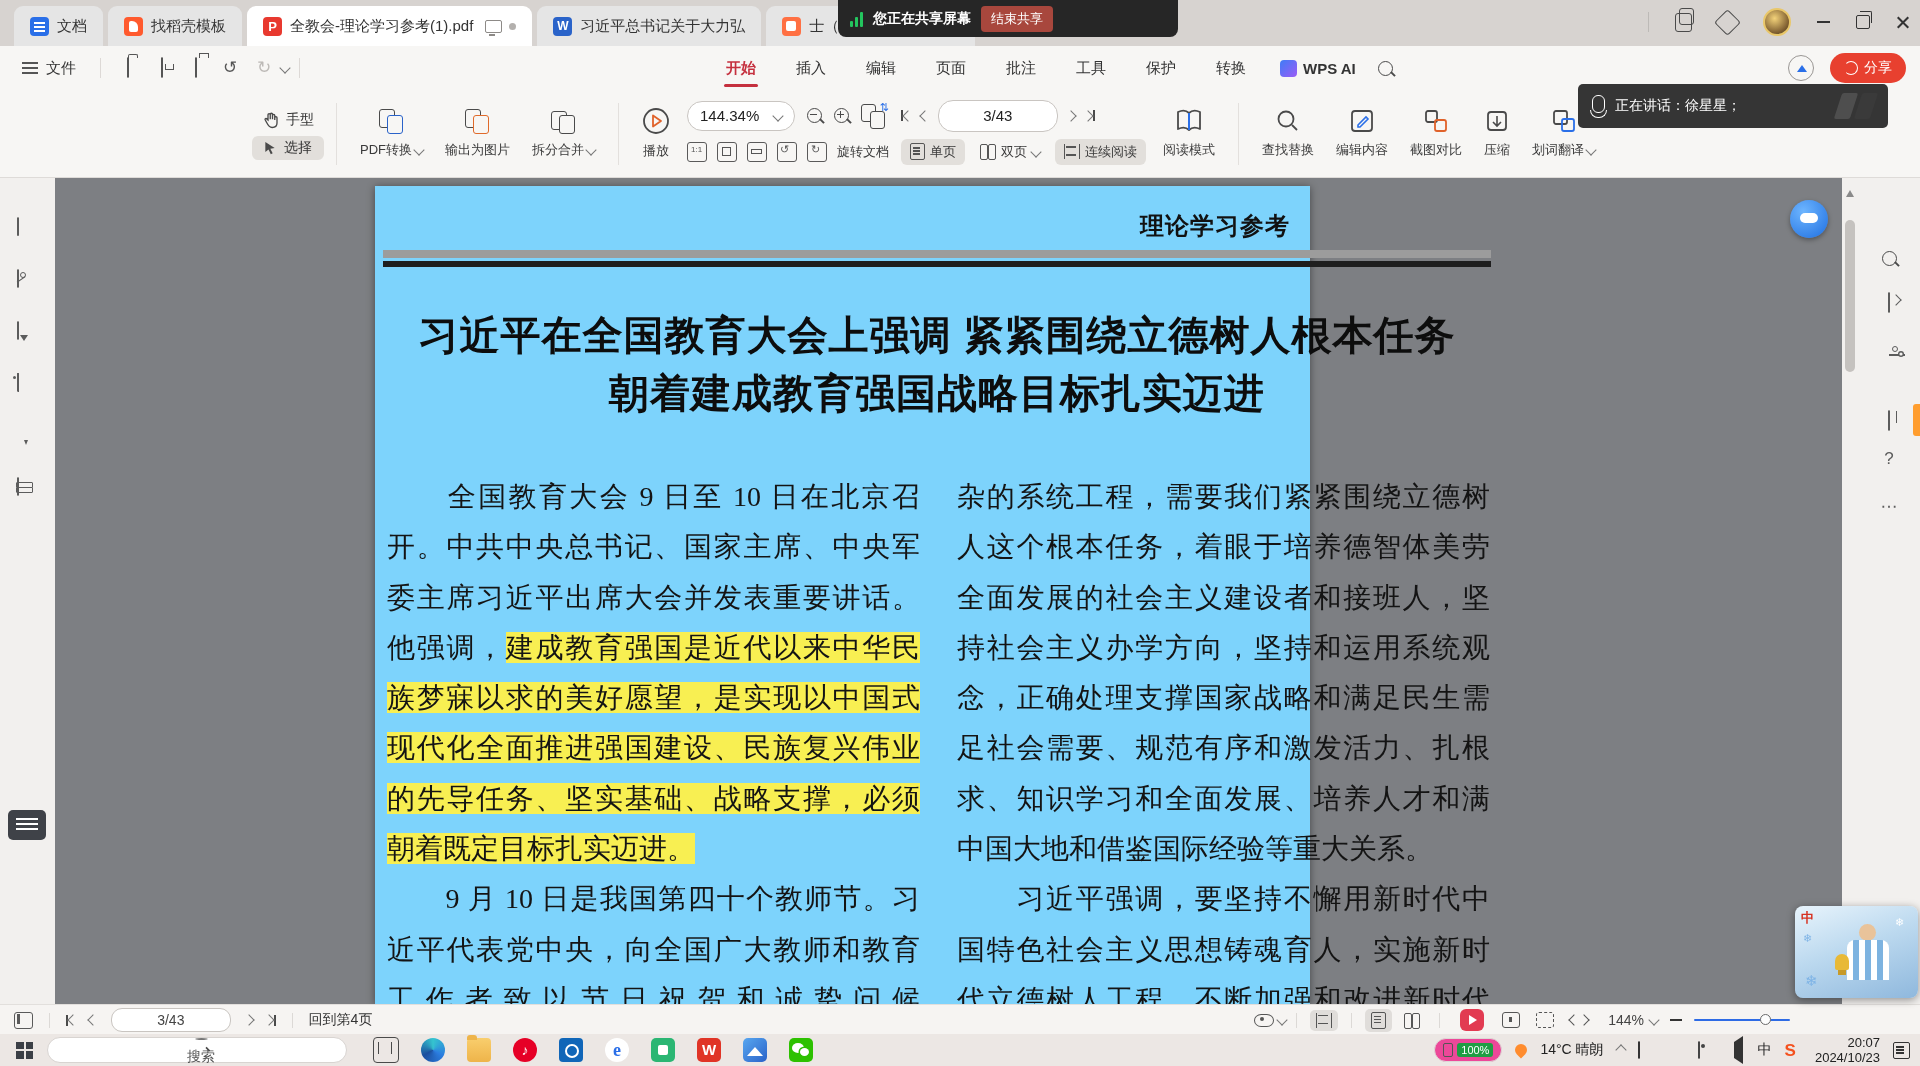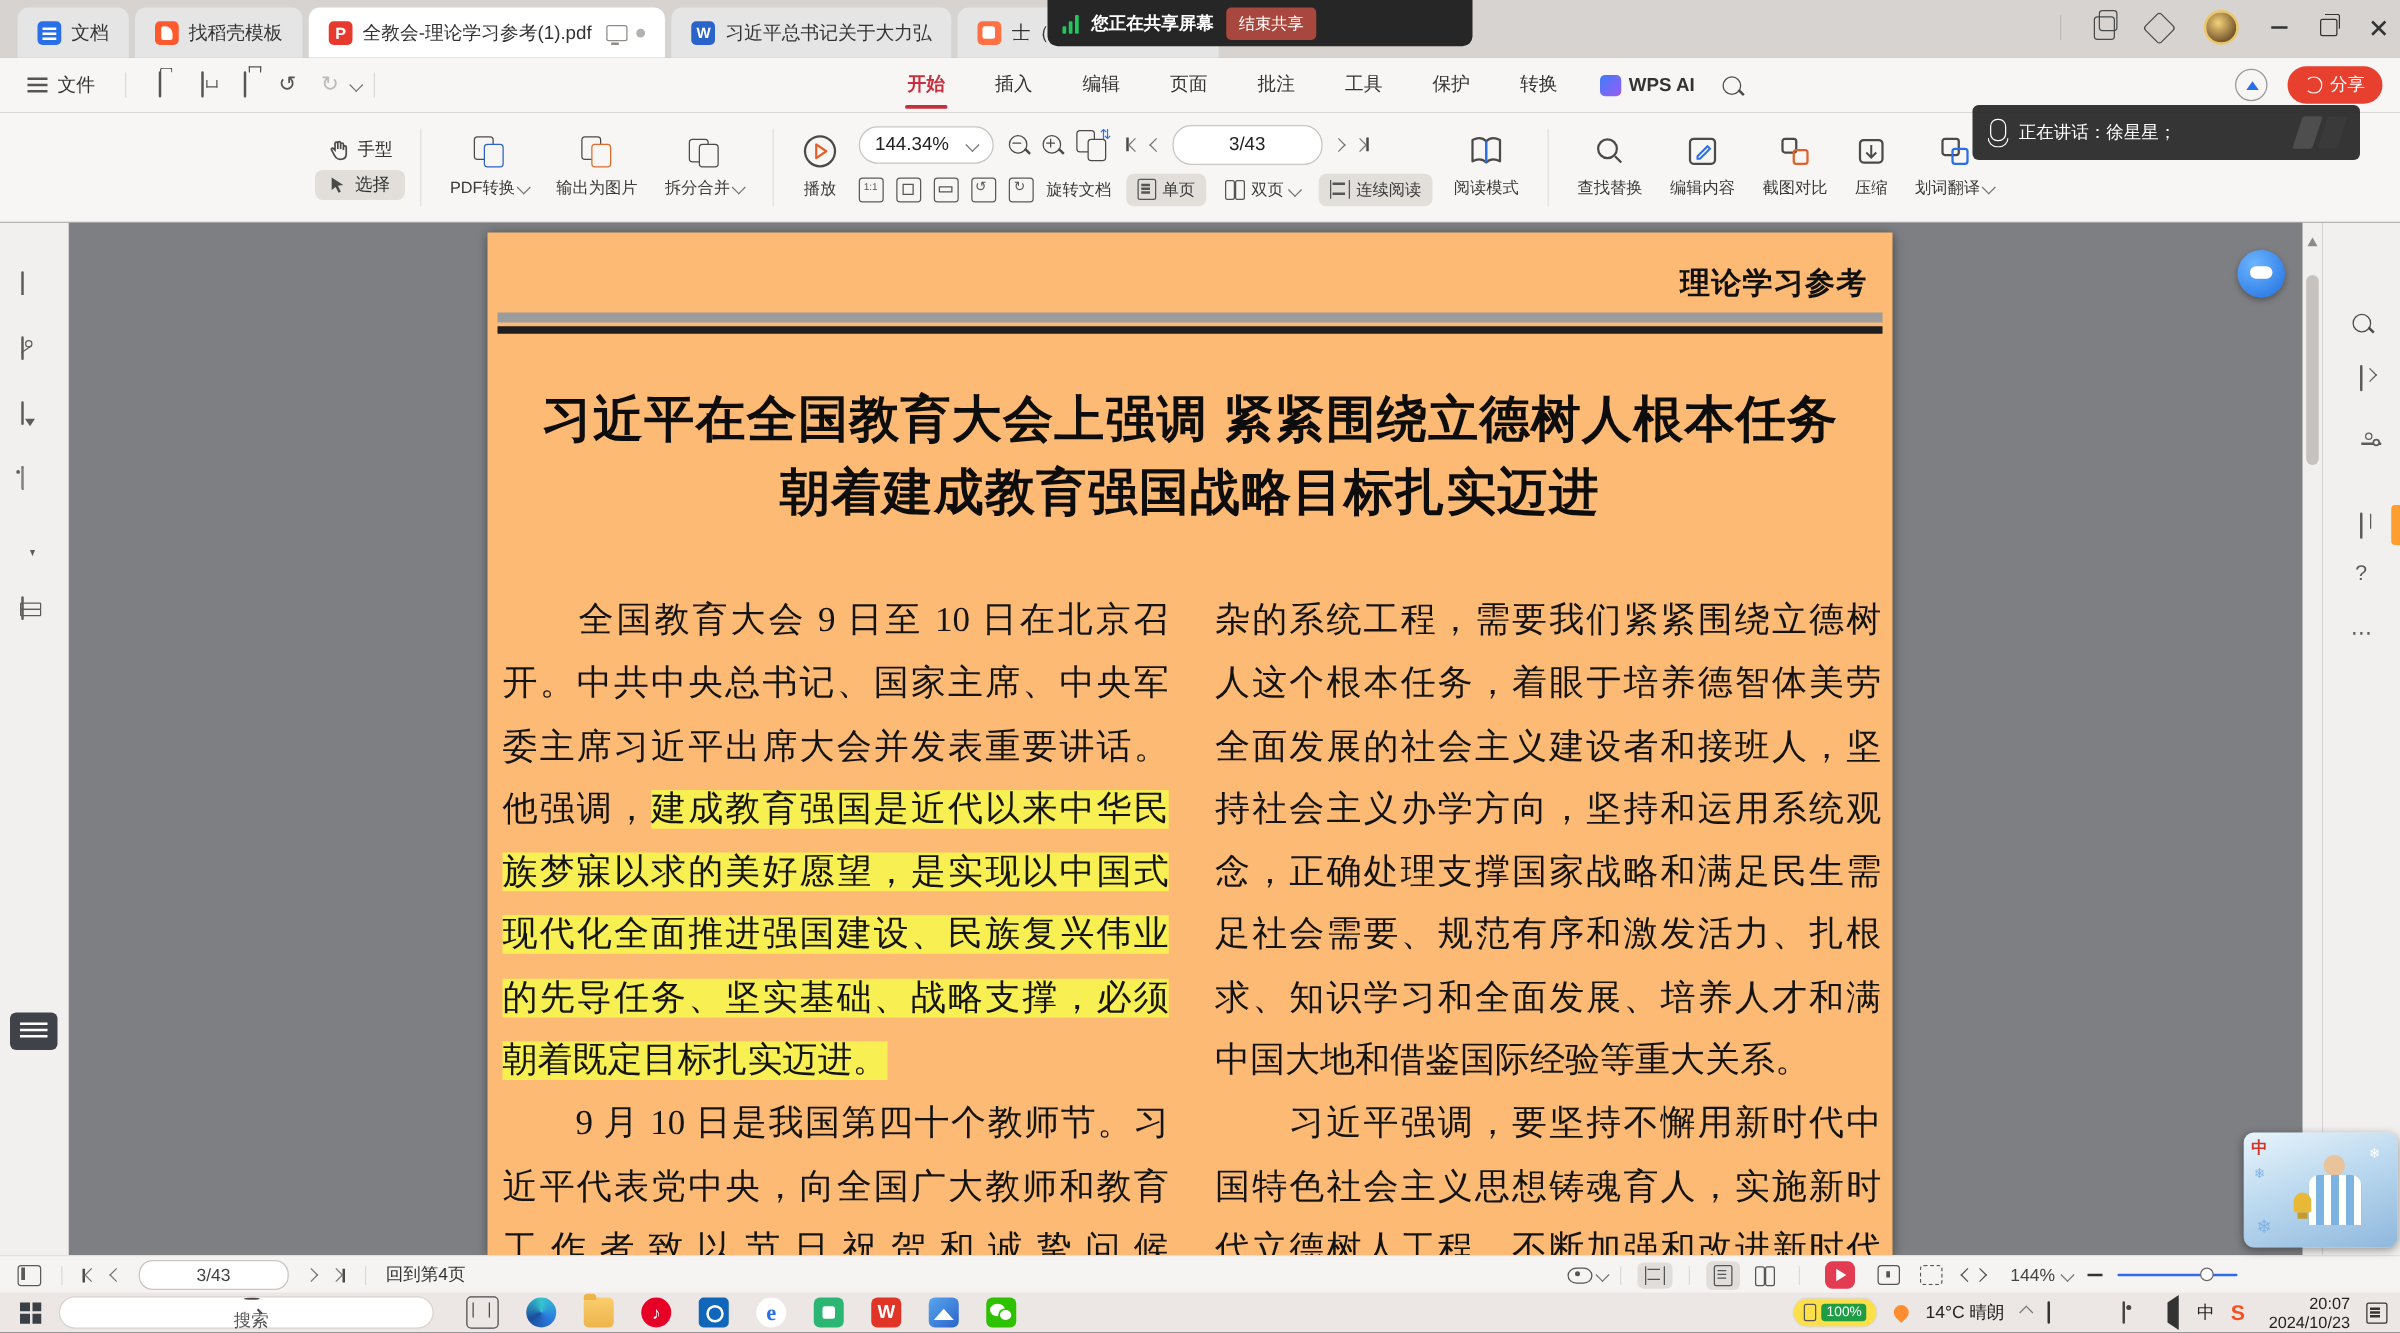--- a/index.html
+++ b/index.html
@@ -126,21 +126,21 @@
   .o-tag{width:13px;height:13px;border:1.7px solid #5c5c5c;border-radius:2px 2px 2px 8px;transform:rotate(45deg);position:relative;}
   .o-tag:before{content:"";position:absolute;right:2px;top:2px;width:3px;height:3px;border-radius:50%;background:#5c5c5c;}
   .o-pen{width:3px;height:16px;background:#5c5c5c;transform:rotate(40deg);border-radius:1px;position:relative;margin:2px 0 0 8px;}
   .o-pen:after{content:"";position:absolute;left:-1px;top:16px;border:2.5px solid transparent;border-top:5px solid #5c5c5c;}
   .o-layers{width:15px;height:4px;border:1.6px solid #5c5c5c;border-radius:1px;position:relative;margin-top:3px;}
   .o-layers:before,.o-layers:after{content:"";position:absolute;left:-1.6px;width:15px;height:4px;border:1.6px solid #5c5c5c;border-radius:1px;}
   .o-layers:before{top:4px;} .o-layers:after{top:9px;}
   #outlineBtn{position:absolute;left:8px;top:632px;width:38px;height:30px;background:#3f4248;border-radius:5px;}
   #outlineBtn:after{content:"";position:absolute;left:8px;top:8px;width:22px;height:2px;background:#fff;box-shadow:0 5px 0 #fff,0 10px 0 #fff;}
   
-  #page{position:absolute;left:390px;top:8px;width:1124px;height:818px;background:#fdba74;box-shadow:0 1px 8px rgba(0,0,0,.45);}
+  #page{position:absolute;left:375px;top:8px;width:935px;height:818px;background:#7dd3fc;box-shadow:0 1px 8px rgba(0,0,0,.45);}
   #dochead{position:absolute;right:20px;top:24px;font-size:24px;font-weight:bold;color:#111;letter-spacing:1px;}
   .rule1{position:absolute;left:8px;top:64px;width:1108px;height:8px;background:#9c9c9c;}
   .rule2{position:absolute;left:8px;top:75px;width:1108px;height:6px;background:#1e1e1e;}
   .dtitle{position:absolute;left:0;width:1124px;text-align:center;font-size:40px;font-weight:bold;color:#0d0d0d;font-family:"Liberation Sans",sans-serif;letter-spacing:1px;white-space:nowrap;}
   #t1{top:122px;} #t2{top:180px;}
   .col{position:absolute;top:286px;width:533px;color:#141414;font-family:"Liberation Serif","DejaVu Serif",serif;}
   #col-left{left:12px;} #col-right{left:582px;}
   .dl{height:50.3px;line-height:50.3px;font-size:28px;text-align:justify;text-align-last:justify;white-space:nowrap;}
   .dl.end{text-align-last:left;}
   .hl{background:#f8ef52;}
@@ -208,21 +208,21 @@
   .a-outlook:after{content:"";position:absolute;left:6px;top:6px;width:10px;height:10px;border:2.5px solid #fff;border-radius:50%;}
   .a-e{background:#fff;border-radius:50%;color:#2a6fe8;font-size:18px;font-family:"Liberation Serif",serif;}
   .a-green{background:#2bb673;} .a-green:after{content:"";position:absolute;left:7px;top:7px;width:10px;height:10px;background:#fff;border-radius:2px;}
   .a-wps{background:#e03426;}
   .a-photos{background:linear-gradient(135deg,#58a7f0,#2a63c9);}
   .a-photos:after{content:"";position:absolute;left:4px;top:9px;border:8px solid transparent;border-bottom:9px solid #fff;border-top:0;}
   .a-wechat{background:#2dc100;}
   .a-wechat:before{content:"";position:absolute;left:3px;top:5px;width:12px;height:10px;background:#fff;border-radius:50%;}
   .a-wechat:after{content:"";position:absolute;left:11px;top:10px;width:9px;height:8px;background:#fff;border-radius:50%;box-shadow:0 0 0 1.5px #2dc100;}
   #tray{margin-left:auto;display:flex;align-items:center;gap:13px;margin-right:10px;font-size:14px;color:#222;}
-  #battery{background:#fde047;border-radius:12px;height:22px;display:flex;align-items:center;gap:4px;padding:0 8px;border:1px solid #ddd9d6;}
+  #battery{background:#ec4899;border-radius:12px;height:22px;display:flex;align-items:center;gap:4px;padding:0 8px;border:1px solid #ddd9d6;}
   .plug{width:8px;height:12px;border:1.6px solid #555;border-radius:2px;position:relative;}
   .battfill{background:#1f9d44;color:#fff;font-size:11px;border-radius:3px;padding:1px 4px;}
   .wpin{width:12px;height:12px;background:#ff8c2e;border-radius:50% 50% 50% 0;transform:rotate(-45deg);}
   .tray-ico{width:17px;height:17px;position:relative;color:#333;}
   .t-mic{width:8px;height:12px;border:1.6px solid #333;border-radius:4px;margin:1px auto 0;}
   .t-blue{width:16px;height:16px;border-radius:50%;background:#3aa0f0;}
   .t-pic{width:16px;height:13px;border:1.6px solid #444;border-radius:2px;margin-top:2px;position:relative;}
   .t-pic:after{content:"";position:absolute;left:2px;top:2px;width:4px;height:4px;border-radius:50%;background:#444;}
   .t-spk{width:0;height:0;border:6px solid transparent;border-right:9px solid #333;margin-top:2px;}
   .t-s{color:#f4511e;font-weight:bold;font-size:17px;line-height:17px;}

